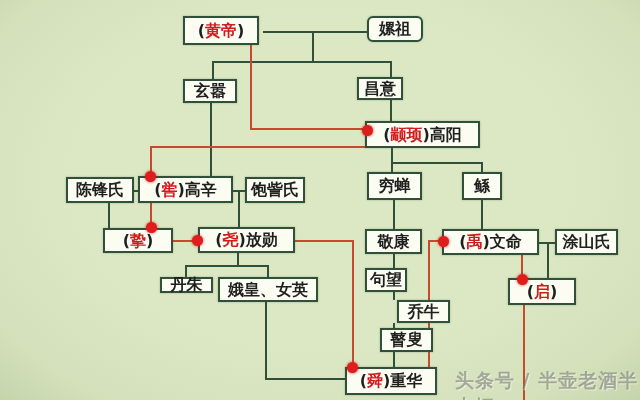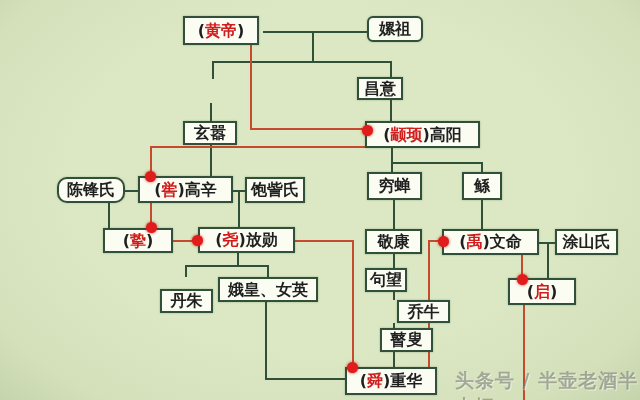--- a/index.html
+++ b/index.html
@@ -77,32 +77,32 @@
       <div class="ln red" style="left: 521px; top: 255px; width: 2px; height: 23px;"></div>
       <div class="ln red" style="left: 523px; top: 305px; width: 2px; height: 95px;"></div>
       <div class="node" style="left: 183px; top: 16px; width: 76px; height: 29px;">
         <span class="dark">(</span>
         <span class="red">黄帝</span>
         <span class="dark">)</span>
       </div>
       <div class="node" style="left: 367px; top: 16px; width: 56px; height: 26px; border-radius: 6px;">
         <span class="dark">嫘祖</span>
       </div>
-      <div class="node" style="left: 183px; top: 79px; width: 54px; height: 24px; margin-top: 42px;">
+      <div class="node" style="left: 183px; top: 79px; width: 54px; height: 24px;">
         <span class="dark">玄嚣</span>
       </div>
       <div class="node" style="left: 357px; top: 77px; width: 46px; height: 23px;">
         <span class="dark">昌意</span>
       </div>
       <div class="node" style="left: 365px; top: 121px; width: 115px; height: 27px;">
         <span class="dark">(</span>
         <span class="red">颛顼</span>
         <span class="dark">)高阳</span>
       </div>
-      <div class="node" style="left: 57px; top: 177px; width: 68px; height: 26px; border-radius: 10px;">
+      <div class="node" style="left: 66px; top: 177px; width: 68px; height: 26px;">
         <span class="dark">陈锋氏</span>
       </div>
       <div class="node" style="left: 138px; top: 176px; width: 95px; height: 27px;">
         <span class="dark">(</span>
         <span class="red">喾</span>
         <span class="dark">)高辛</span>
       </div>
       <div class="node" style="left: 245px; top: 177px; width: 60px; height: 26px;">
         <span class="dark">饱訾氏</span>
       </div>
@@ -126,21 +126,21 @@
         <span class="dark">敬康</span>
       </div>
       <div class="node" style="left: 442px; top: 229px; width: 97px; height: 26px;">
         <span class="dark">(</span>
         <span class="red">禹</span>
         <span class="dark">)文命</span>
       </div>
       <div class="node" style="left: 555px; top: 229px; width: 63px; height: 26px;">
         <span class="dark">涂山氏</span>
       </div>
-      <div class="node" style="left: 160px; top: 289px; width: 53px; height: 24px;">
+      <div class="node" style="left: 160px; top: 277px; width: 53px; height: 16px;">
         <span class="dark">丹朱</span>
       </div>
       <div class="node" style="left: 218px; top: 277px; width: 100px; height: 25px;">
         <span class="dark">娥皇、女英</span>
       </div>
       <div class="node" style="left: 365px; top: 268px; width: 42px; height: 24px;">
         <span class="dark">句望</span>
       </div>
       <div class="node" style="left: 508px; top: 278px; width: 68px; height: 27px;">
         <span class="dark">(</span>

